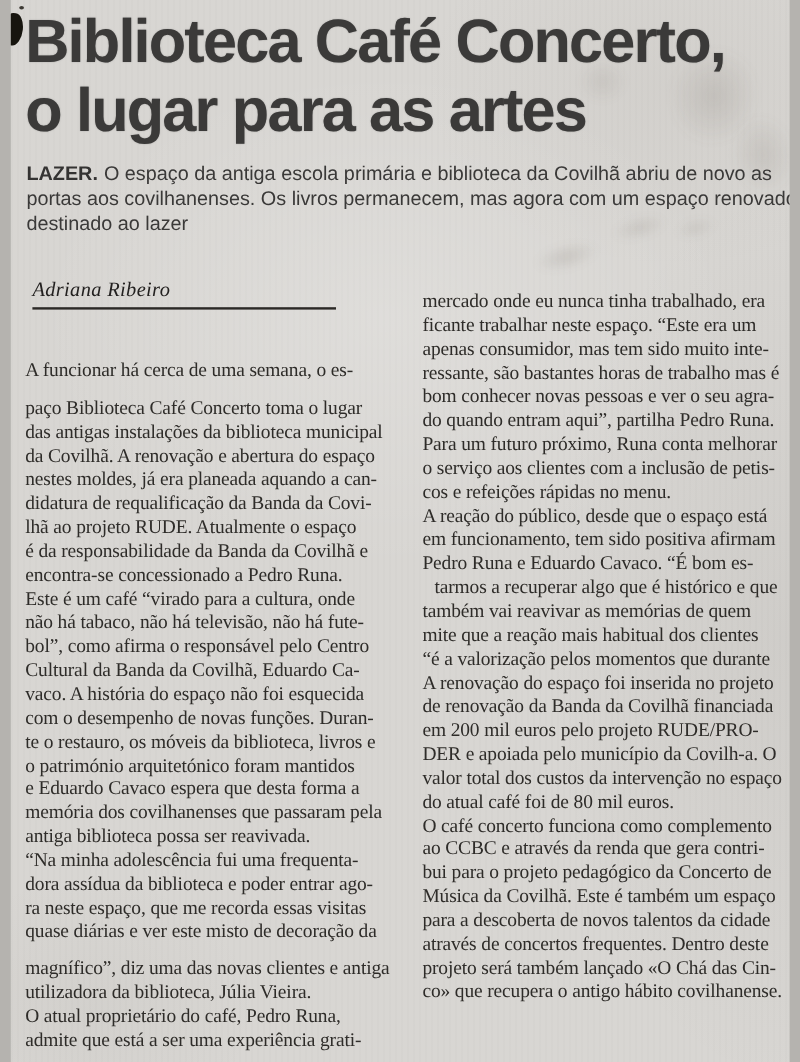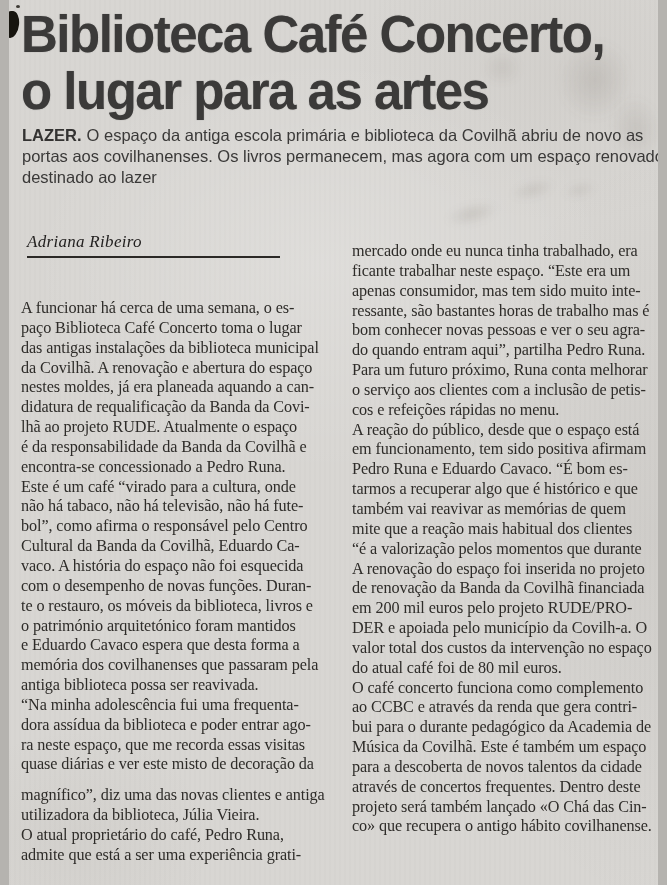--- a/index.html
+++ b/index.html
@@ -16,21 +16,21 @@
     color:#2d2b28;
   }
   .headline{
     position:absolute;left:12px;top:6px;margin:0;
     font-family:"Liberation Sans", sans-serif;
     font-weight:bold;font-size:51px;line-height:57px;letter-spacing:-1.5px;
     color:#3b3a39;text-shadow:0 0 1px rgba(60,60,60,.5);
     white-space:nowrap;
   }
   .lead{
-    position:absolute;left:13px;top:125px;width:644px;margin:0;
+    position:absolute;left:13px;top:135px;width:644px;margin:0;
     font-family:"Liberation Sans", sans-serif;
     font-size:16.5px;line-height:21px;color:#3a3938;
   }
   .lead-line{display:block;white-space:nowrap;transform-origin:0 50%;}
   .kicker{font-weight:bold;margin-right:5px;color:#343332;}
   .byline{
     position:absolute;left:18px;top:232px;width:253px;
     border-bottom:2px solid #2b2926;padding-bottom:4px;
     font-style:italic;font-size:17px;color:#232120;letter-spacing:.3px;
   }
@@ -80,21 +80,21 @@
     <span class="lead-line">portas aos covilhanenses. Os livros permanecem, mas agora com um espaço renovado</span>
     <span class="lead-line">destinado ao lazer</span>
   </p>
 
   <div class="byline">
     <span>Adriana Ribeiro</span>
   </div>
 
   <div class="col col-left" id="col-left">
       <div class="tline" style="transform: scaleX(1);">A funcionar há cerca de uma semana, o es-</div>
-      <div class="tline" style="transform: scaleX(1);">paço Biblioteca Café Concerto toma o lugar</div>
+      <div class="tline" style="transform: scaleX(1); margin-top: 12px;">paço Biblioteca Café Concerto toma o lugar</div>
       <div class="tline" style="transform: scaleX(1);">das antigas instalações da biblioteca municipal</div>
       <div class="tline" style="transform: scaleX(1);">da Covilhã. A renovação e abertura do espaço</div>
       <div class="tline" style="transform: scaleX(1);">nestes moldes, já era planeada aquando a can-</div>
       <div class="tline" style="transform: scaleX(1);">didatura de requalificação da Banda da Covi-</div>
       <div class="tline" style="transform: scaleX(1);">lhã ao projeto RUDE. Atualmente o espaço</div>
       <div class="tline" style="transform: scaleX(1);">é da responsabilidade da Banda da Covilhã e</div>
       <div class="tline">encontra-se concessionado a Pedro Runa.</div>
       <div class="tline" style="transform: scaleX(1);">Este é um café “virado para a cultura, onde</div>
       <div class="tline" style="transform: scaleX(1);">não há tabaco, não há televisão, não há fute-</div>
       <div class="tline" style="transform: scaleX(1);">bol”, como afirma o responsável pelo Centro</div>
@@ -121,33 +121,33 @@
       <div class="tline" style="transform: scaleX(1);">apenas consumidor, mas tem sido muito inte-</div>
       <div class="tline" style="transform: scaleX(1);">ressante, são bastantes horas de trabalho mas é</div>
       <div class="tline" style="transform: scaleX(1);">bom conhecer novas pessoas e ver o seu agra-</div>
       <div class="tline" style="transform: scaleX(1);">do quando entram aqui”, partilha Pedro Runa.</div>
       <div class="tline" style="transform: scaleX(1);">Para um futuro próximo, Runa conta melhorar</div>
       <div class="tline" style="transform: scaleX(1);">o serviço aos clientes com a inclusão de petis-</div>
       <div class="tline">cos e refeições rápidas no menu.</div>
       <div class="tline" style="transform: scaleX(1);">A reação do público, desde que o espaço está</div>
       <div class="tline" style="transform: scaleX(1);">em funcionamento, tem sido positiva afirmam</div>
       <div class="tline" style="transform: scaleX(1);">Pedro Runa e Eduardo Cavaco. “É bom es-</div>
-      <div class="tline" style="transform: scaleX(1);">tarmos a recuperar algo que é histórico e que</div>
+      <div class="tline" style="transform: scaleX(1); text-align: center;">tarmos a recuperar algo que é histórico e que</div>
       <div class="tline" style="transform: scaleX(1);">também vai reavivar as memórias de quem</div>
       <div class="tline" style="transform: scaleX(1);">mite que a reação mais habitual dos clientes</div>
       <div class="tline" style="transform: scaleX(1);">“é a valorização pelos momentos que durante</div>
       <div class="tline" style="transform: scaleX(1);">A renovação do espaço foi inserida no projeto</div>
       <div class="tline" style="transform: scaleX(1);">de renovação da Banda da Covilhã financiada</div>
       <div class="tline" style="transform: scaleX(1);">em 200 mil euros pelo projeto RUDE/PRO-</div>
       <div class="tline" style="transform: scaleX(1);">DER e apoiada pelo município da Covilh-a. O</div>
       <div class="tline" style="transform: scaleX(1);">valor total dos custos da intervenção no espaço</div>
       <div class="tline">do atual café foi de 80 mil euros.</div>
       <div class="tline" style="transform: scaleX(1);">O café concerto funciona como complemento</div>
       <div class="tline" style="transform: scaleX(1);">ao CCBC e através da renda que gera contri-</div>
-      <div class="tline" style="transform: scaleX(1);">bui para o durante pedagógico da Academia de</div>
+      <div class="tline" style="transform: scaleX(1);">bui para o projeto pedagógico da Concerto de</div>
       <div class="tline" style="transform: scaleX(1);">Música da Covilhã. Este é também um espaço</div>
       <div class="tline" style="transform: scaleX(1);">para a descoberta de novos talentos da cidade</div>
       <div class="tline" style="transform: scaleX(1);">através de concertos frequentes. Dentro deste</div>
       <div class="tline" style="transform: scaleX(1);">projeto será também lançado «O Chá das Cin-</div>
       <div class="tline">co» que recupera o antigo hábito covilhanense.</div>
     </div>
 
   <div class="scanline-faint"></div>
   <div class="scanline-dark"></div>
 </div>

